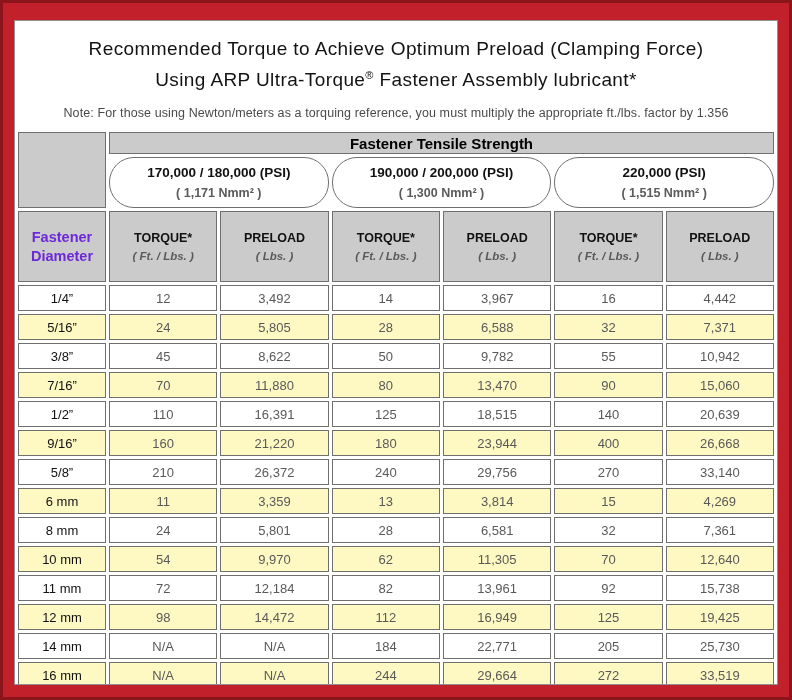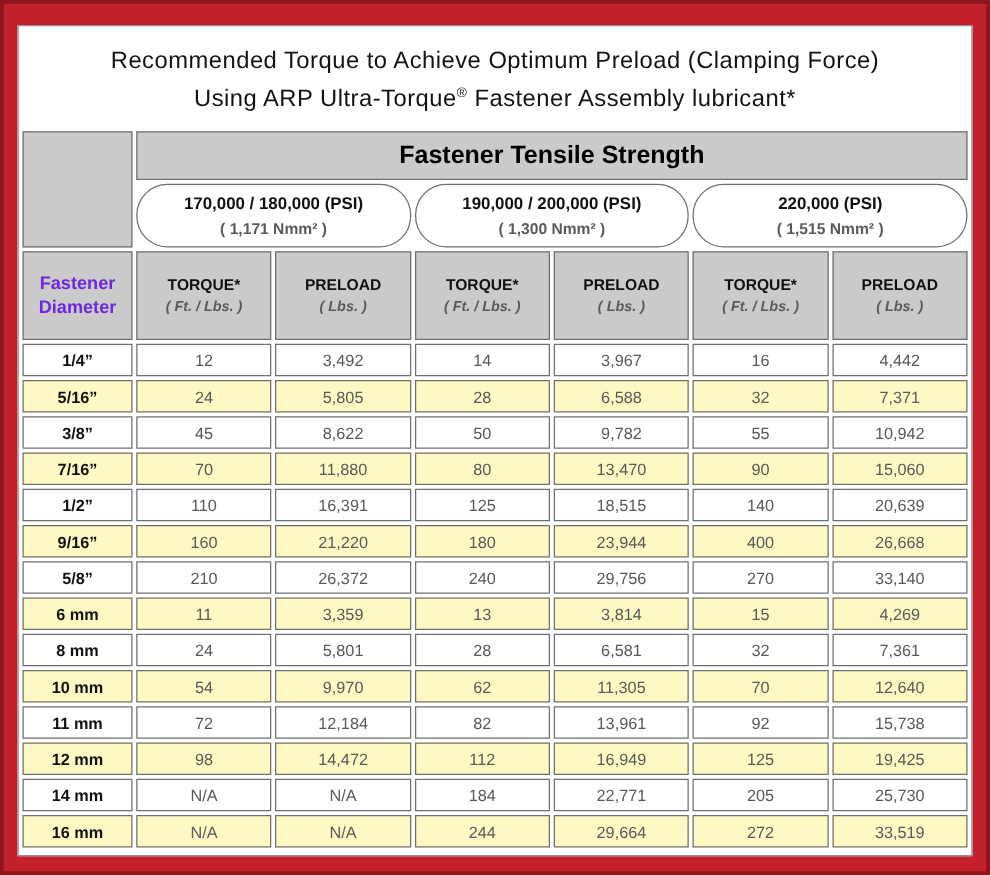--- a/index.html
+++ b/index.html
@@ -54,22 +54,22 @@
   .torque-table th, .torque-table td {
     box-sizing: border-box;
     border: 1px solid #6F6F6F;
     text-align: center;
     vertical-align: middle;
     padding: 0;
     overflow: hidden;
   }
   .gray-bg { background: #CBCBCB; }
   .tensile-header {
-    height: 39px;
-    font-size: 20px;
+    height: 22px;
+    font-size: 15px;
     font-weight: bold;
     color: #000;
     margin-top: 12px;
   }
   .corner-cell { }
   .psi-cell {
     background: #fff;
     height: 51px;
     border-radius: 25px;
   }
@@ -97,41 +97,42 @@
   }
   .diam-header-cell {
     font-size: 14.5px;
     font-weight: bold;
     color: #6d28d9;
     line-height: 19px;
   }
   tbody th.diam-cell {
     height: 26px;
     font-size: 13px;
-    font-weight: bold;
+    font-weight: normal;
     color: #111;
   }
   tbody td.value-cell {
     font-size: 13px;
     color: #595959;
   }
   tr.white-row th, tr.white-row td { background: #ffffff; }
   tr.gray-row th,  tr.gray-row td  { background: #fef9c3; }
 </style>
 </head>
 <body>
 
 <div class="frame">
   <div class="content">
 
     <div class="title-block">
       <h1 class="page-title">
         <span>Recommended Torque to Achieve Optimum Preload (Clamping Force)</span><br>
         <span><span>Using ARP Ultra-Torque</span><sup>®</sup><span> Fastener Assembly lubricant*</span></span>
       </h1>
+      <p class="note">Note: For those using Newton/meters as a torquing reference, you must multiply the appropriate ft./lbs. factor by 1.356</p>
     </div>
 
     <table class="torque-table">
       <colgroup>
         <col style="width:88px">
         <col>
           <col>
           <col>
           <col>
           <col>

